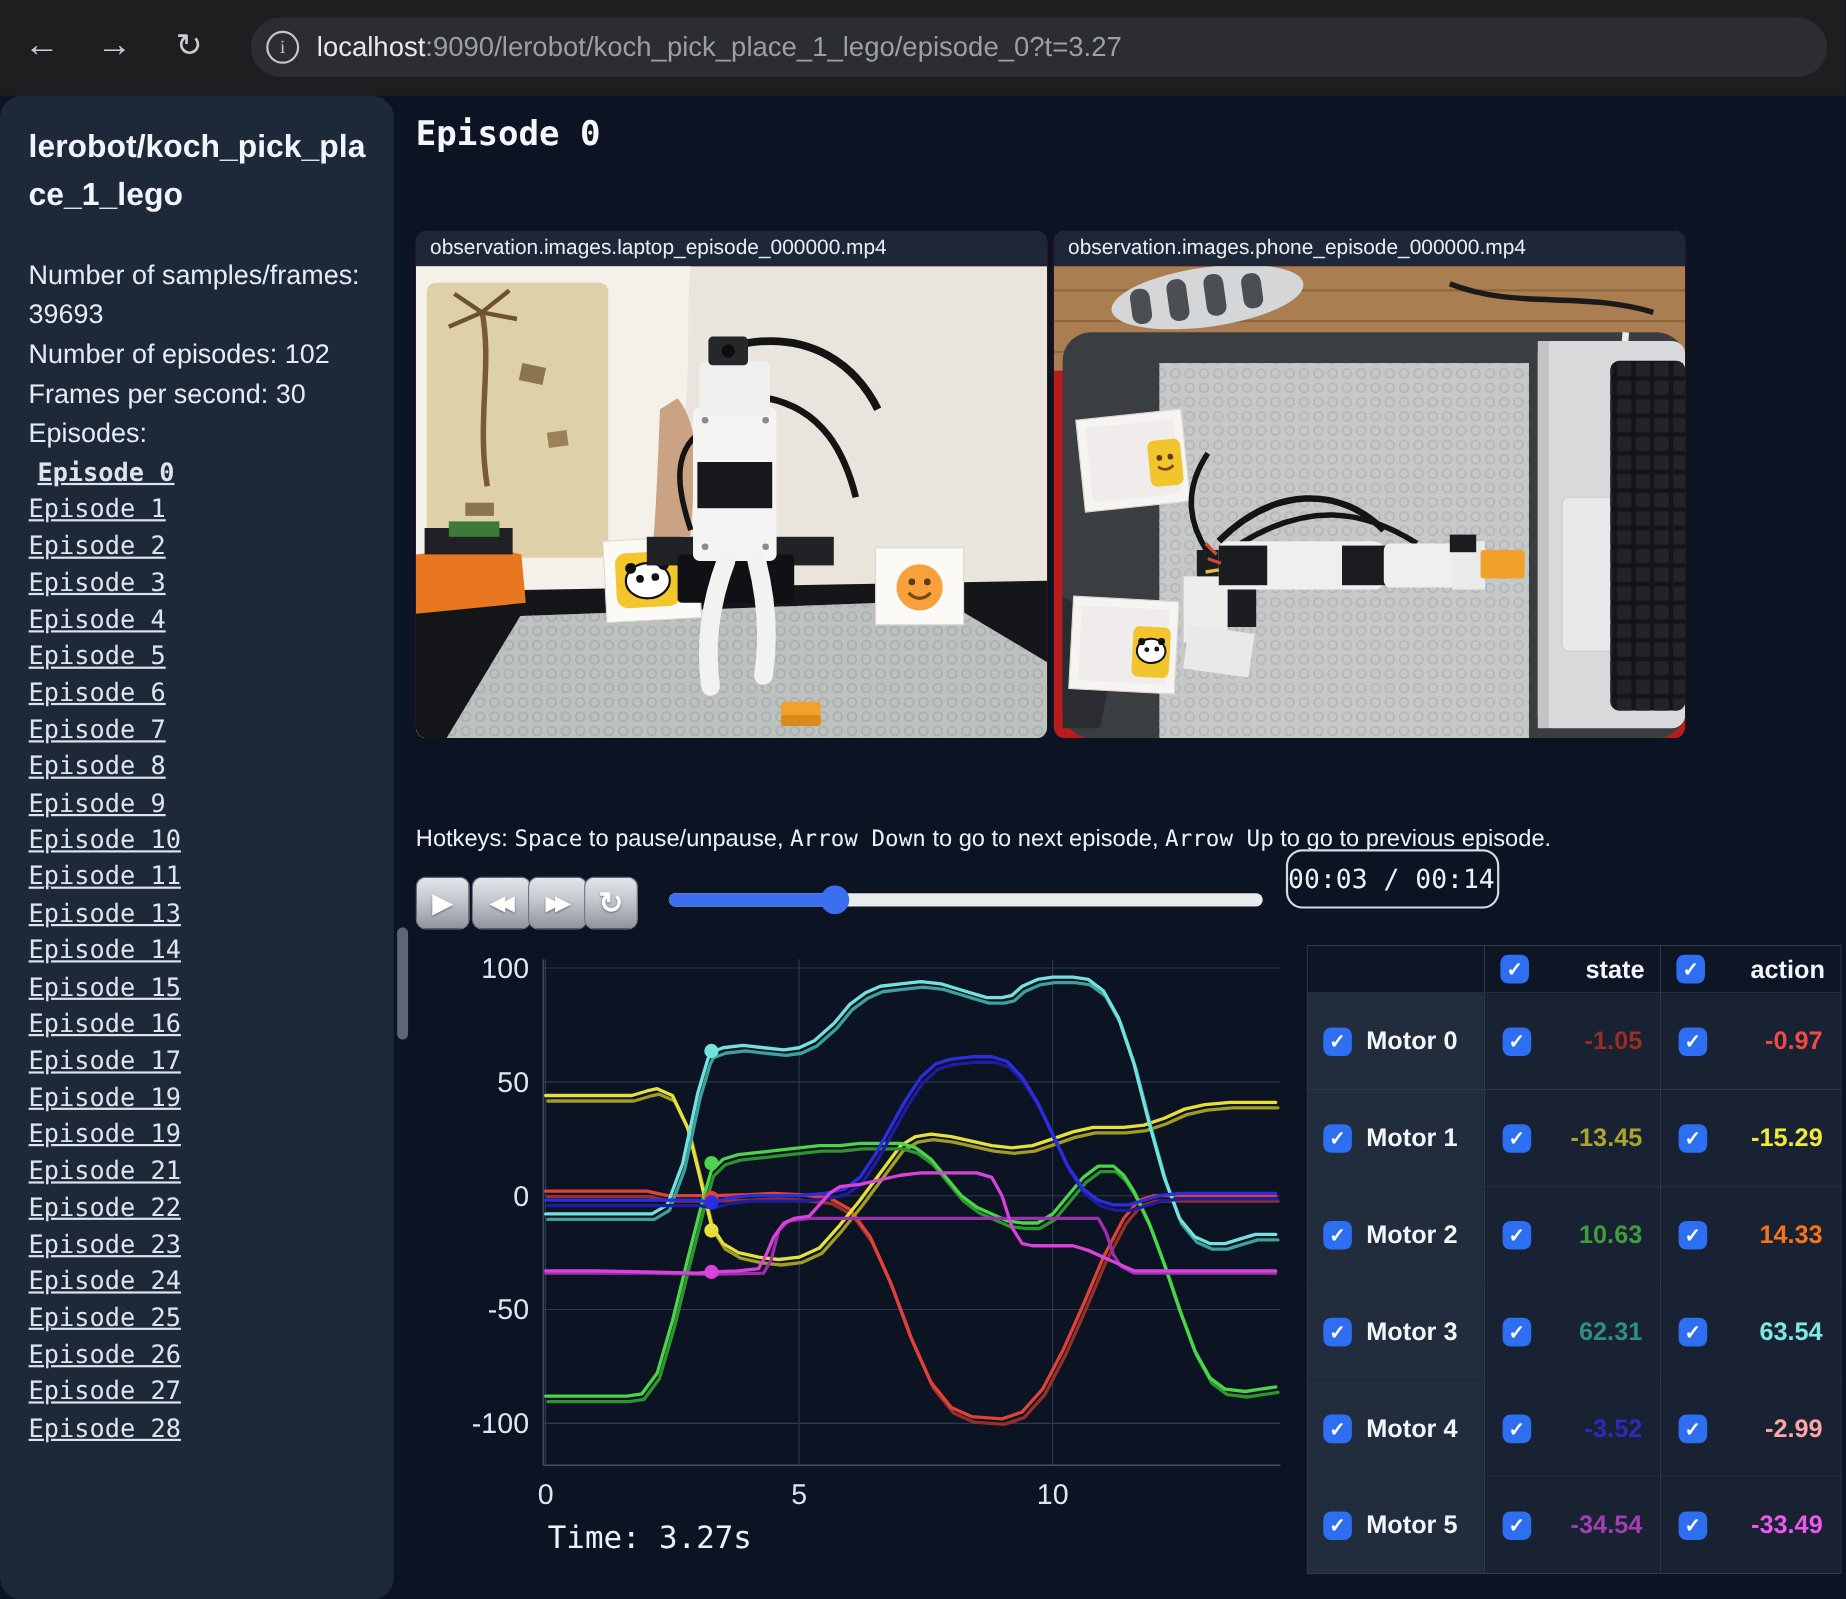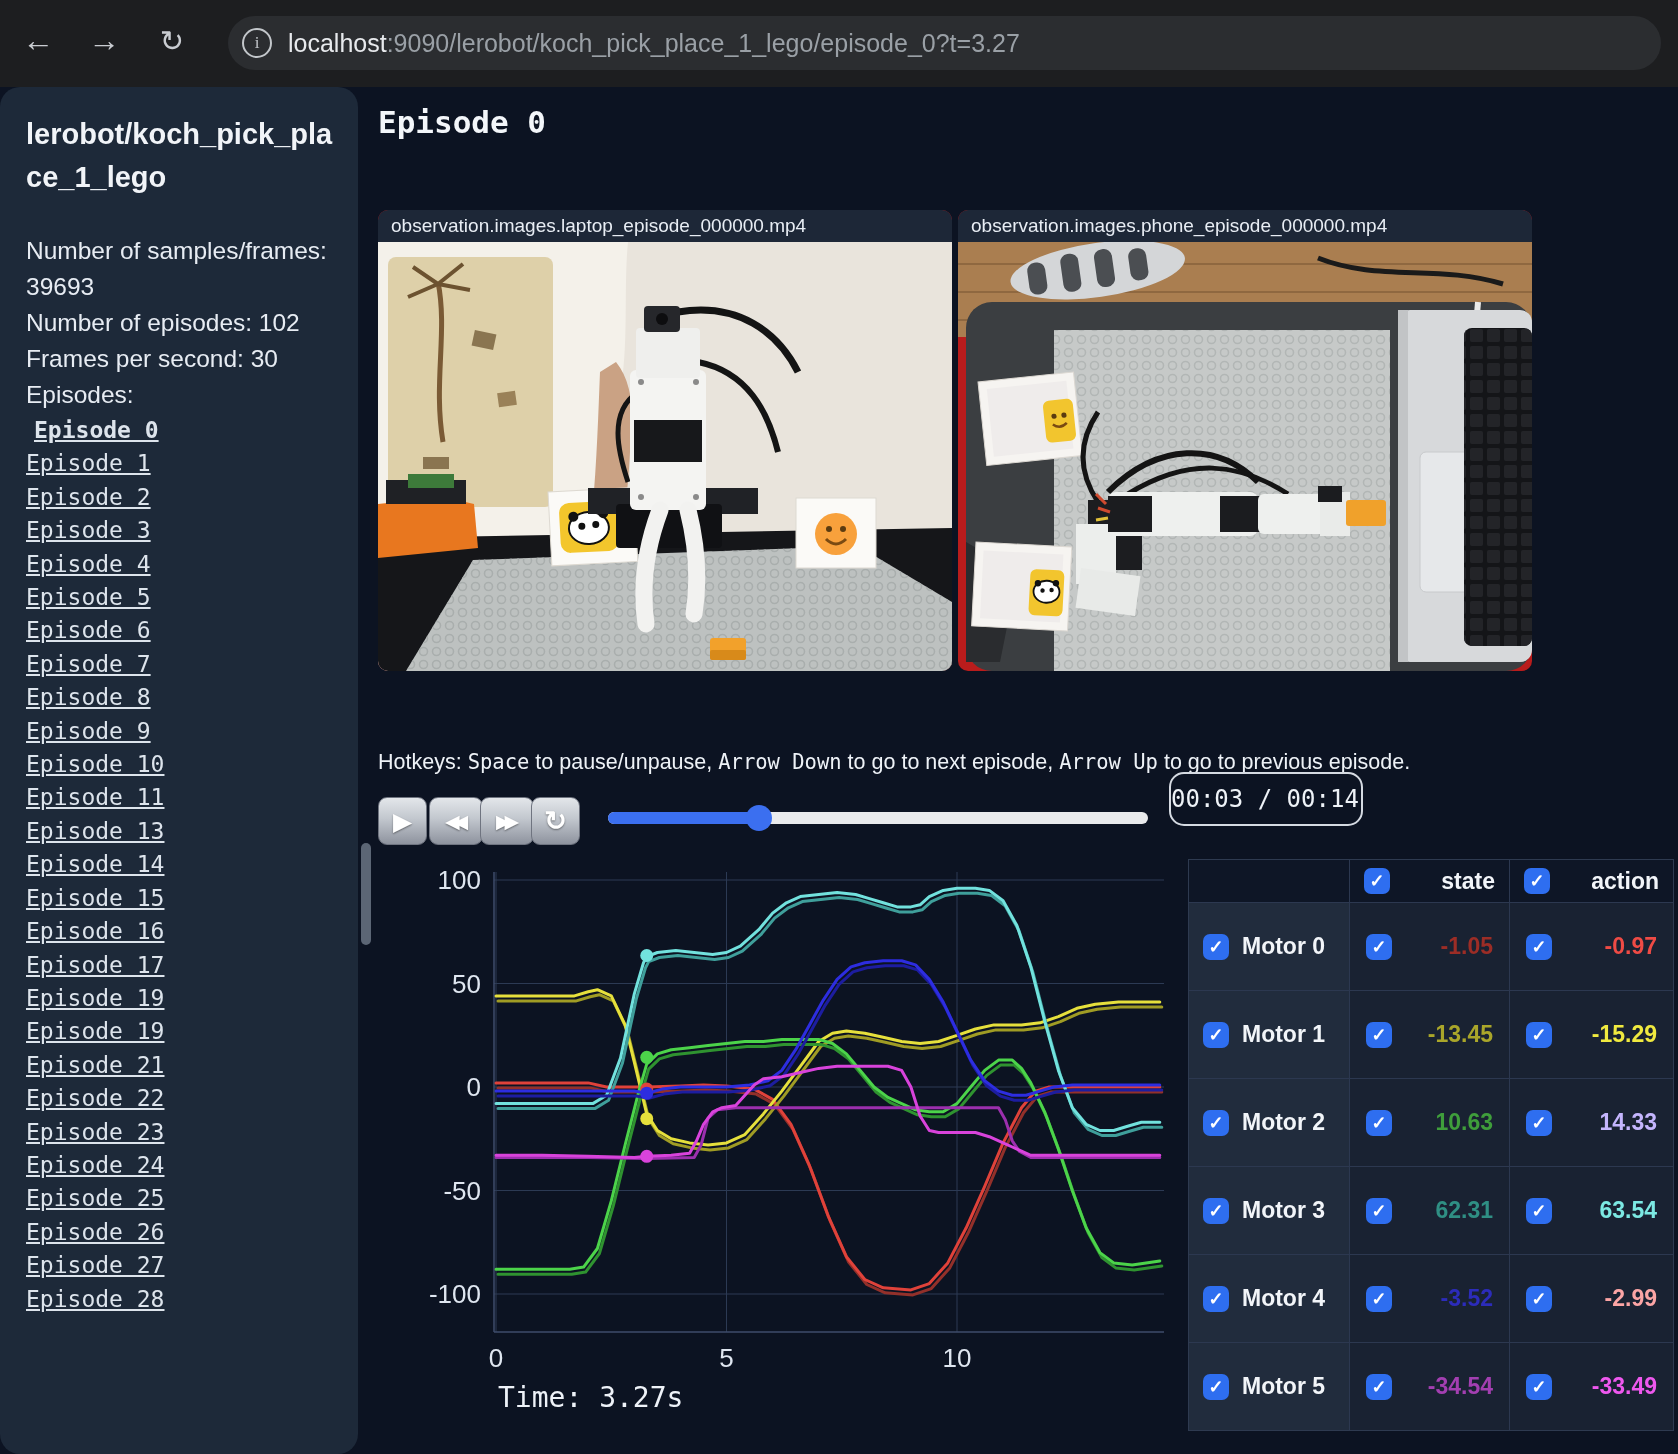--- a/index.html
+++ b/index.html
@@ -371,21 +371,21 @@
           <div class="cell lab">
             <span class="cb">✓</span>
             <span>Motor 2</span>
           </div>
           <div class="cell val">
             <span class="cb">✓</span>
             <span class="num" style="color:#3f9e3b">10.63</span>
           </div>
           <div class="cell val">
             <span class="cb">✓</span>
-            <span class="num" style="color:#c4b5fd">14.33</span>
+            <span class="num" style="color:#f97316">14.33</span>
           </div>
         </div>
         <div class="trow">
           <div class="cell lab">
             <span class="cb">✓</span>
             <span>Motor 3</span>
           </div>
           <div class="cell val">
             <span class="cb">✓</span>
             <span class="num" style="color:#2f8f84">62.31</span>

